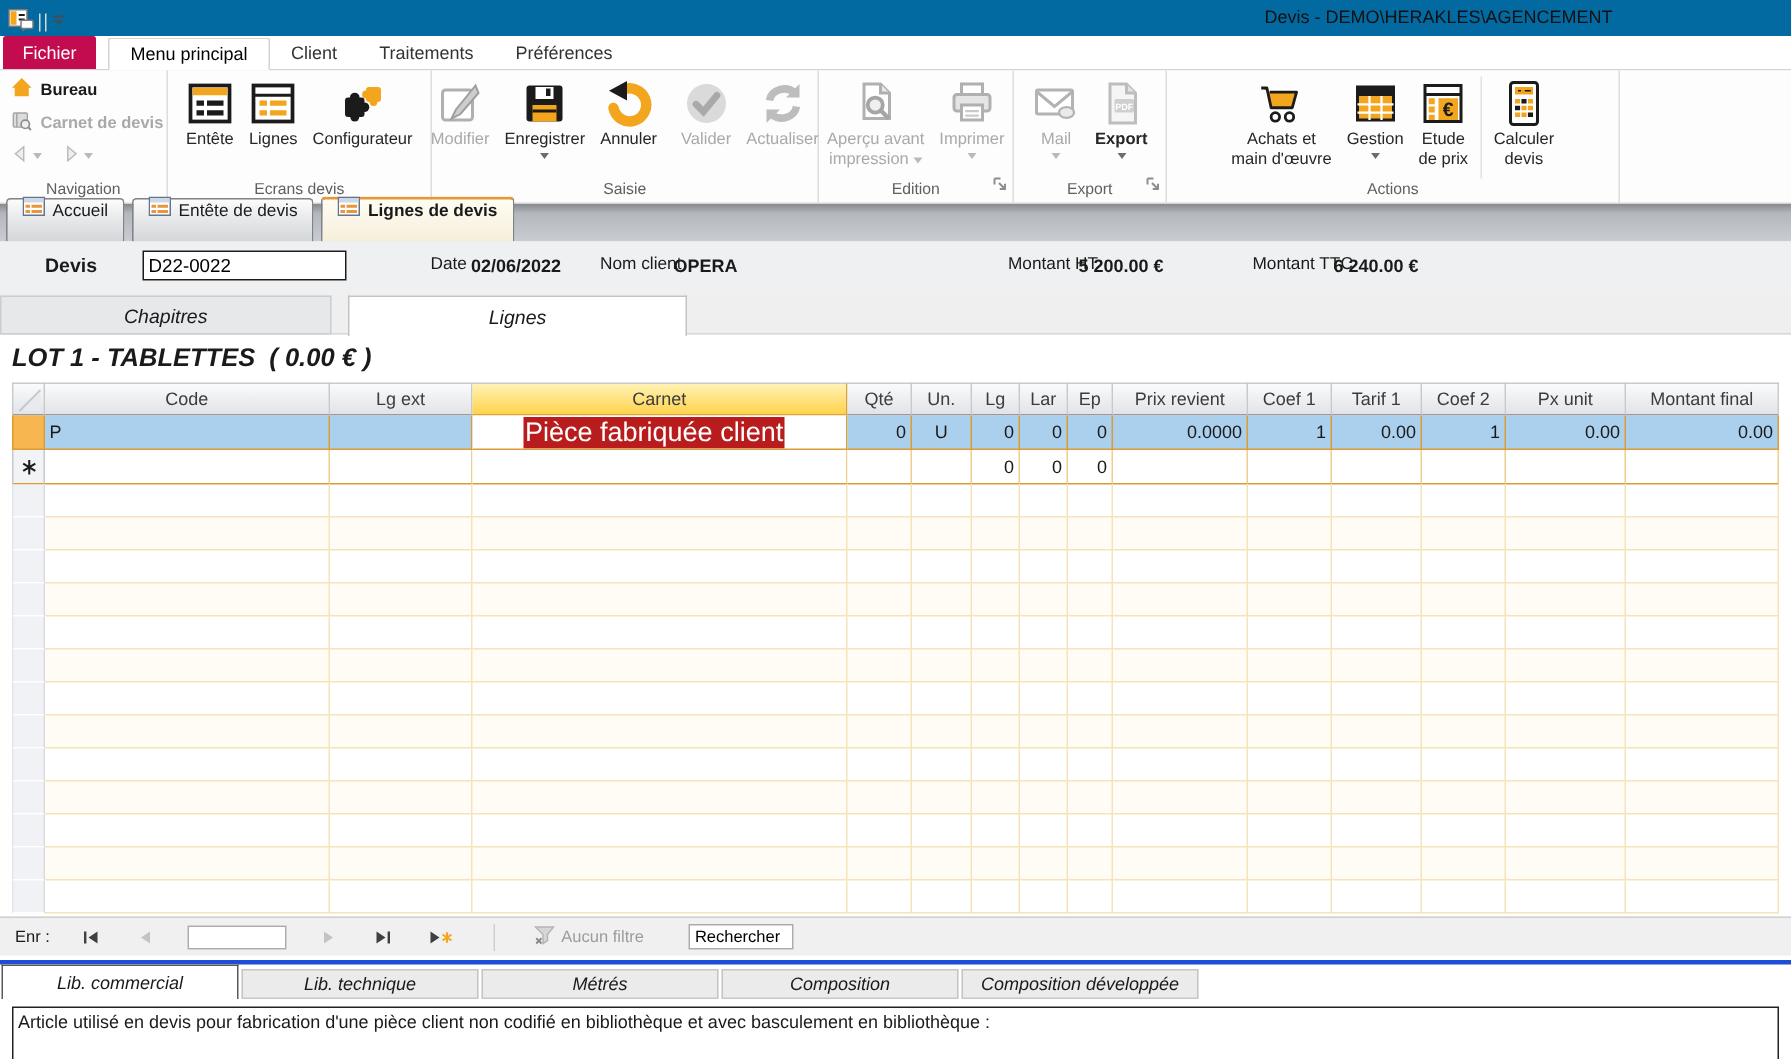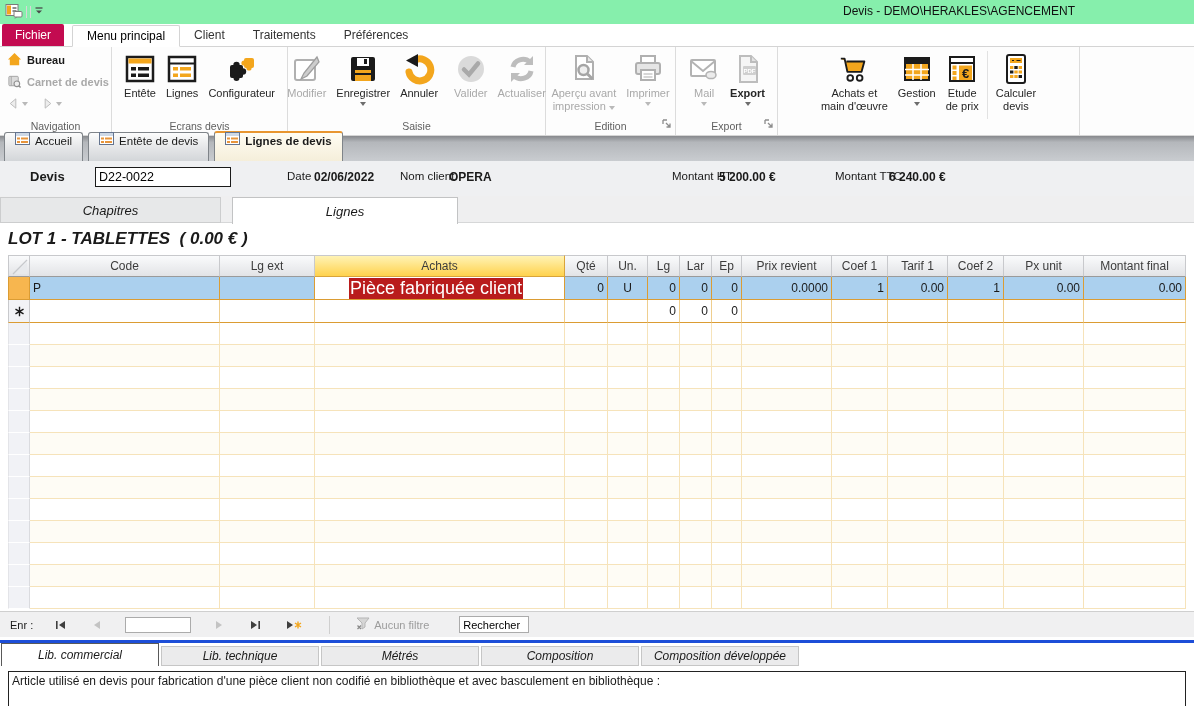--- a/index.html
+++ b/index.html
@@ -1,21 +1,21 @@
 <!DOCTYPE html>
 <html><head>
 <meta charset="utf-8">
 <style>
   html,body{margin:0;padding:0;background:#ffffff;}
   *{box-sizing:border-box;}
   .app{position:relative;width:1194px;height:706px;background:#fff;overflow:hidden;
        font-family:"Liberation Sans",sans-serif;font-size:12px;color:#1a1a1a;}
 
   
-  .titlebar{position:absolute;top:0;left:0;width:100%;height:24px;background:#86efac;display:flex;align-items:center;}
+  .titlebar{position:absolute;top:0;left:0;width:100%;height:24px;background:#0369a1;display:flex;align-items:flex-end;}
   .qat{display:flex;align-items:center;gap:3px;padding-left:5px;}
   .qat-sep{width:1px;height:12px;background:#d8d8d8;}
   .win-title{position:absolute;left:843px;top:4px;font-size:12px;color:#111;white-space:pre;}
 
   
   .ribbon-tabs{position:absolute;top:24px;left:0;width:100%;height:23px;background:#fff;
                border-bottom:1px solid #d4d4d4;display:flex;align-items:flex-end;padding-left:2px;}
   .file-tab{background:#c30b50;color:#fff;height:22px;padding:0 13px;display:flex;align-items:center;
             font-size:12px;border-radius:2px 2px 0 0;margin-right:8px;}
   .rtab{height:22px;padding:0 14px;display:flex;align-items:center;font-size:12px;color:#333;}
@@ -425,20 +425,21 @@
                 <rect x="18.6" y="17.5" width="3.4" height="3" fill="#f3a61d"></rect>
                 <rect x="10" y="22" width="3.4" height="3" fill="#f3a61d"></rect>
                 <rect x="14.3" y="22" width="3.4" height="3" fill="#f3a61d"></rect>
                 <rect x="18.6" y="22" width="3.4" height="3" fill="#1b1b1b"></rect>
               </svg>
             </span>
           <span>Calculer</span>
           <span>devis</span>
         </div>
       </div>
+      <div class="rgroup-label">Actions</div>
     </div>
     <div style="flex:1"></div>
   </div>
 
   <div class="doctabs">
     <div class="dtab">
       <span><svg viewBox="0 0 15 13">
             <rect x="0.5" y="0.5" width="14" height="12" fill="#fff" stroke="#64748f"></rect>
             <rect x="1" y="1" width="13" height="3" fill="#cdd8e6"></rect>
             <rect x="2" y="5.5" width="3" height="2" fill="#e8953c"></rect>
@@ -496,21 +497,21 @@
 
     <div class="grow ghead">
       <div class="cell hcell sel w-sel">
           <svg width="20" height="20" viewBox="0 0 20 20">
             <path d="M18 6 L6 18 H18 Z" fill="#e8eaed"></path>
             <path d="M18 4 L4 18" stroke="#c6c8cc" stroke-width="1.3"></path>
           </svg>
         </div>
       <div class="cell hcell w-code">Code</div>
       <div class="cell hcell w-lgext">Lg ext</div>
-      <div class="cell hcell yellow w-titre">Achats</div>
+      <div class="cell hcell yellow w-titre">Carnet</div>
       <div class="cell hcell w-qte">Qté</div>
       <div class="cell hcell w-un">Un.</div>
       <div class="cell hcell w-lg">Lg</div>
       <div class="cell hcell w-lar">Lar</div>
       <div class="cell hcell w-ep">Ep</div>
       <div class="cell hcell w-prix">Prix revient</div>
       <div class="cell hcell w-coef1">Coef 1</div>
       <div class="cell hcell w-tarif">Tarif 1</div>
       <div class="cell hcell w-coef2">Coef 2</div>
       <div class="cell hcell w-pxu">Px unit</div>

